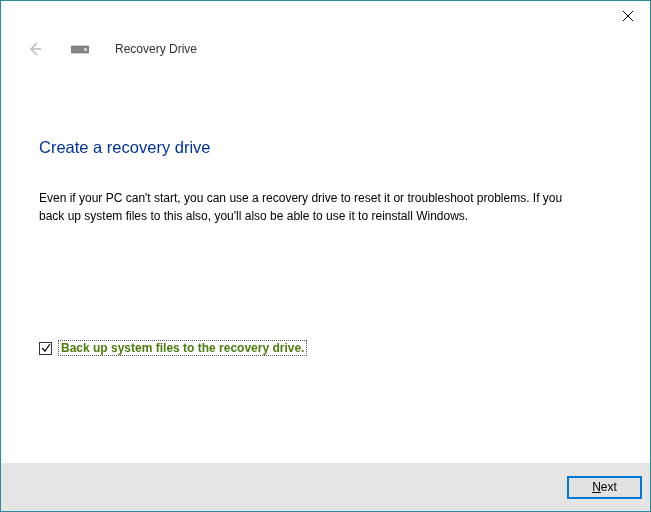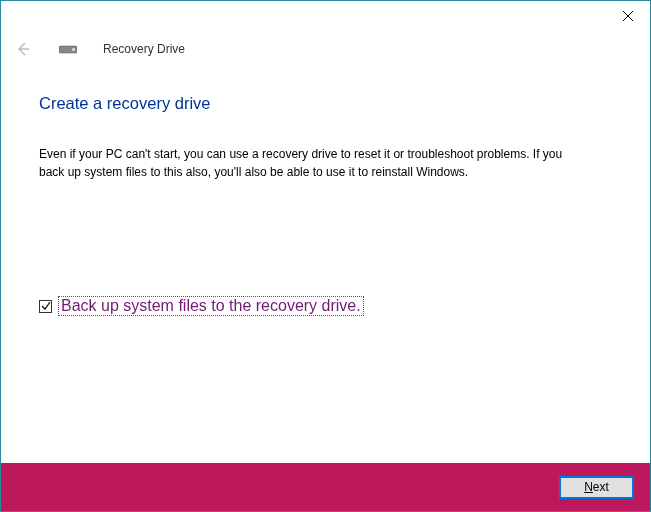--- a/index.html
+++ b/index.html
@@ -28,21 +28,21 @@
       display: flex;
       align-items: center;
       justify-content: center;
       cursor: pointer;
       font-size: 14px;
       color: #000;
     }
     .header-row {
       display: flex;
       align-items: center;
-      padding: 8px 12px 0 12px;
+      padding: 8px 12px 0 24px;
       gap: 26px;
     }
     .back-arrow {
       width: 20px;
       height: 20px;
       display: flex;
       align-items: center;
       justify-content: center;
       color: #888;
       cursor: default;
@@ -63,20 +63,21 @@
       color: #333;
     }
     .content {
       padding: 35px 38px 0 38px;
     }
     .page-title {
       color: #003399;
       font-size: 16.5px;
       font-weight: 400;
       margin-bottom: 32px;
+      margin-top: 44px;
     }
     .description {
       font-size: 12px;
       color: #000;
       line-height: 1.5;
       max-width: 530px;
     }
     .checkbox-row {
       margin-top: 115px;
       display: flex;
@@ -92,37 +93,38 @@
       justify-content: center;
       cursor: pointer;
       background: #fff;
       flex-shrink: 0;
     }
     .checkbox-box svg {
       width: 10px;
       height: 10px;
     }
     .checkbox-label {
-      font-size: 16px;
-      color: #701a75;
+      font-size: 12px;
+      color: #4d7c0f;
       border: 1px dotted #555;
       padding: 0 2px;
       cursor: pointer;
+      font-weight: bold;
     }
     .footer {
       position: absolute;
       bottom: 0;
       left: 0;
       right: 0;
       height: 48px;
-      background: #be185d;
+      background: #e5e5e5;
       display: flex;
       justify-content: flex-end;
       align-items: center;
-      padding-right: 16px;
+      padding-right: 8px;
       gap: 8px;
     }
     .btn {
       min-width: 75px;
       height: 23px;
       font-size: 12px;
       background: #e1e1e1;
       border: 1px solid #adadad;
       cursor: pointer;
       padding: 0 12px;

